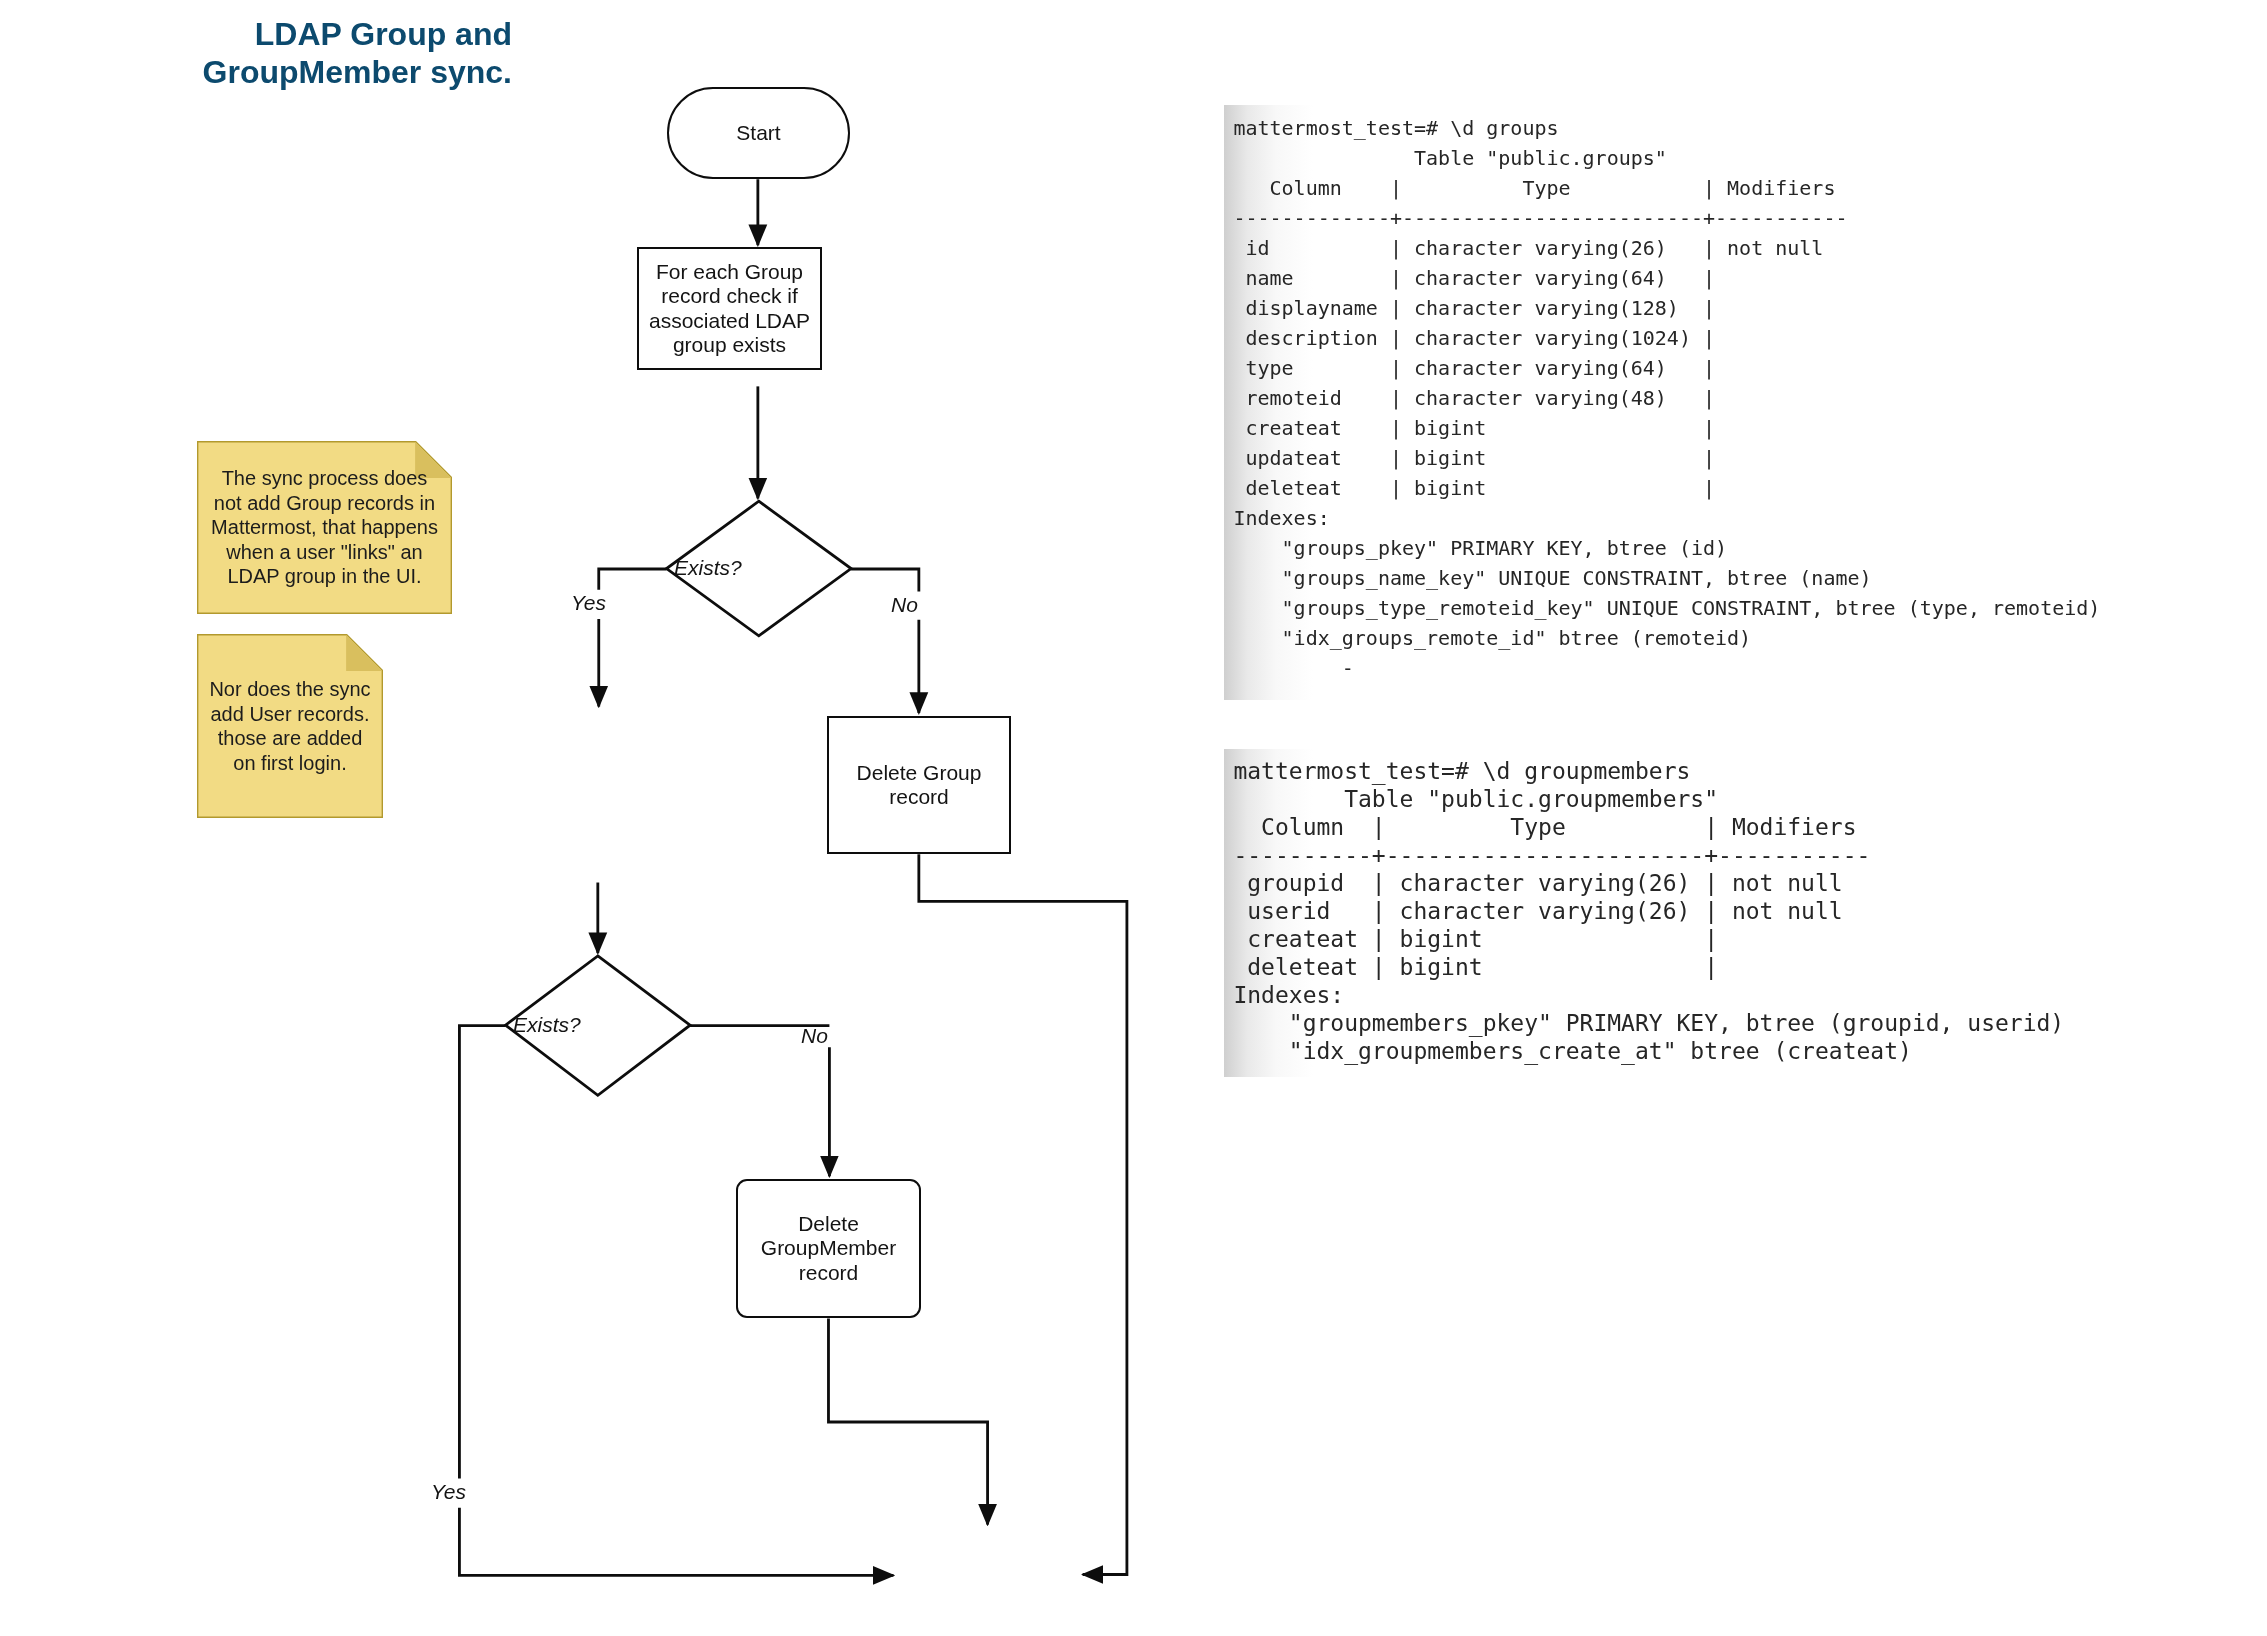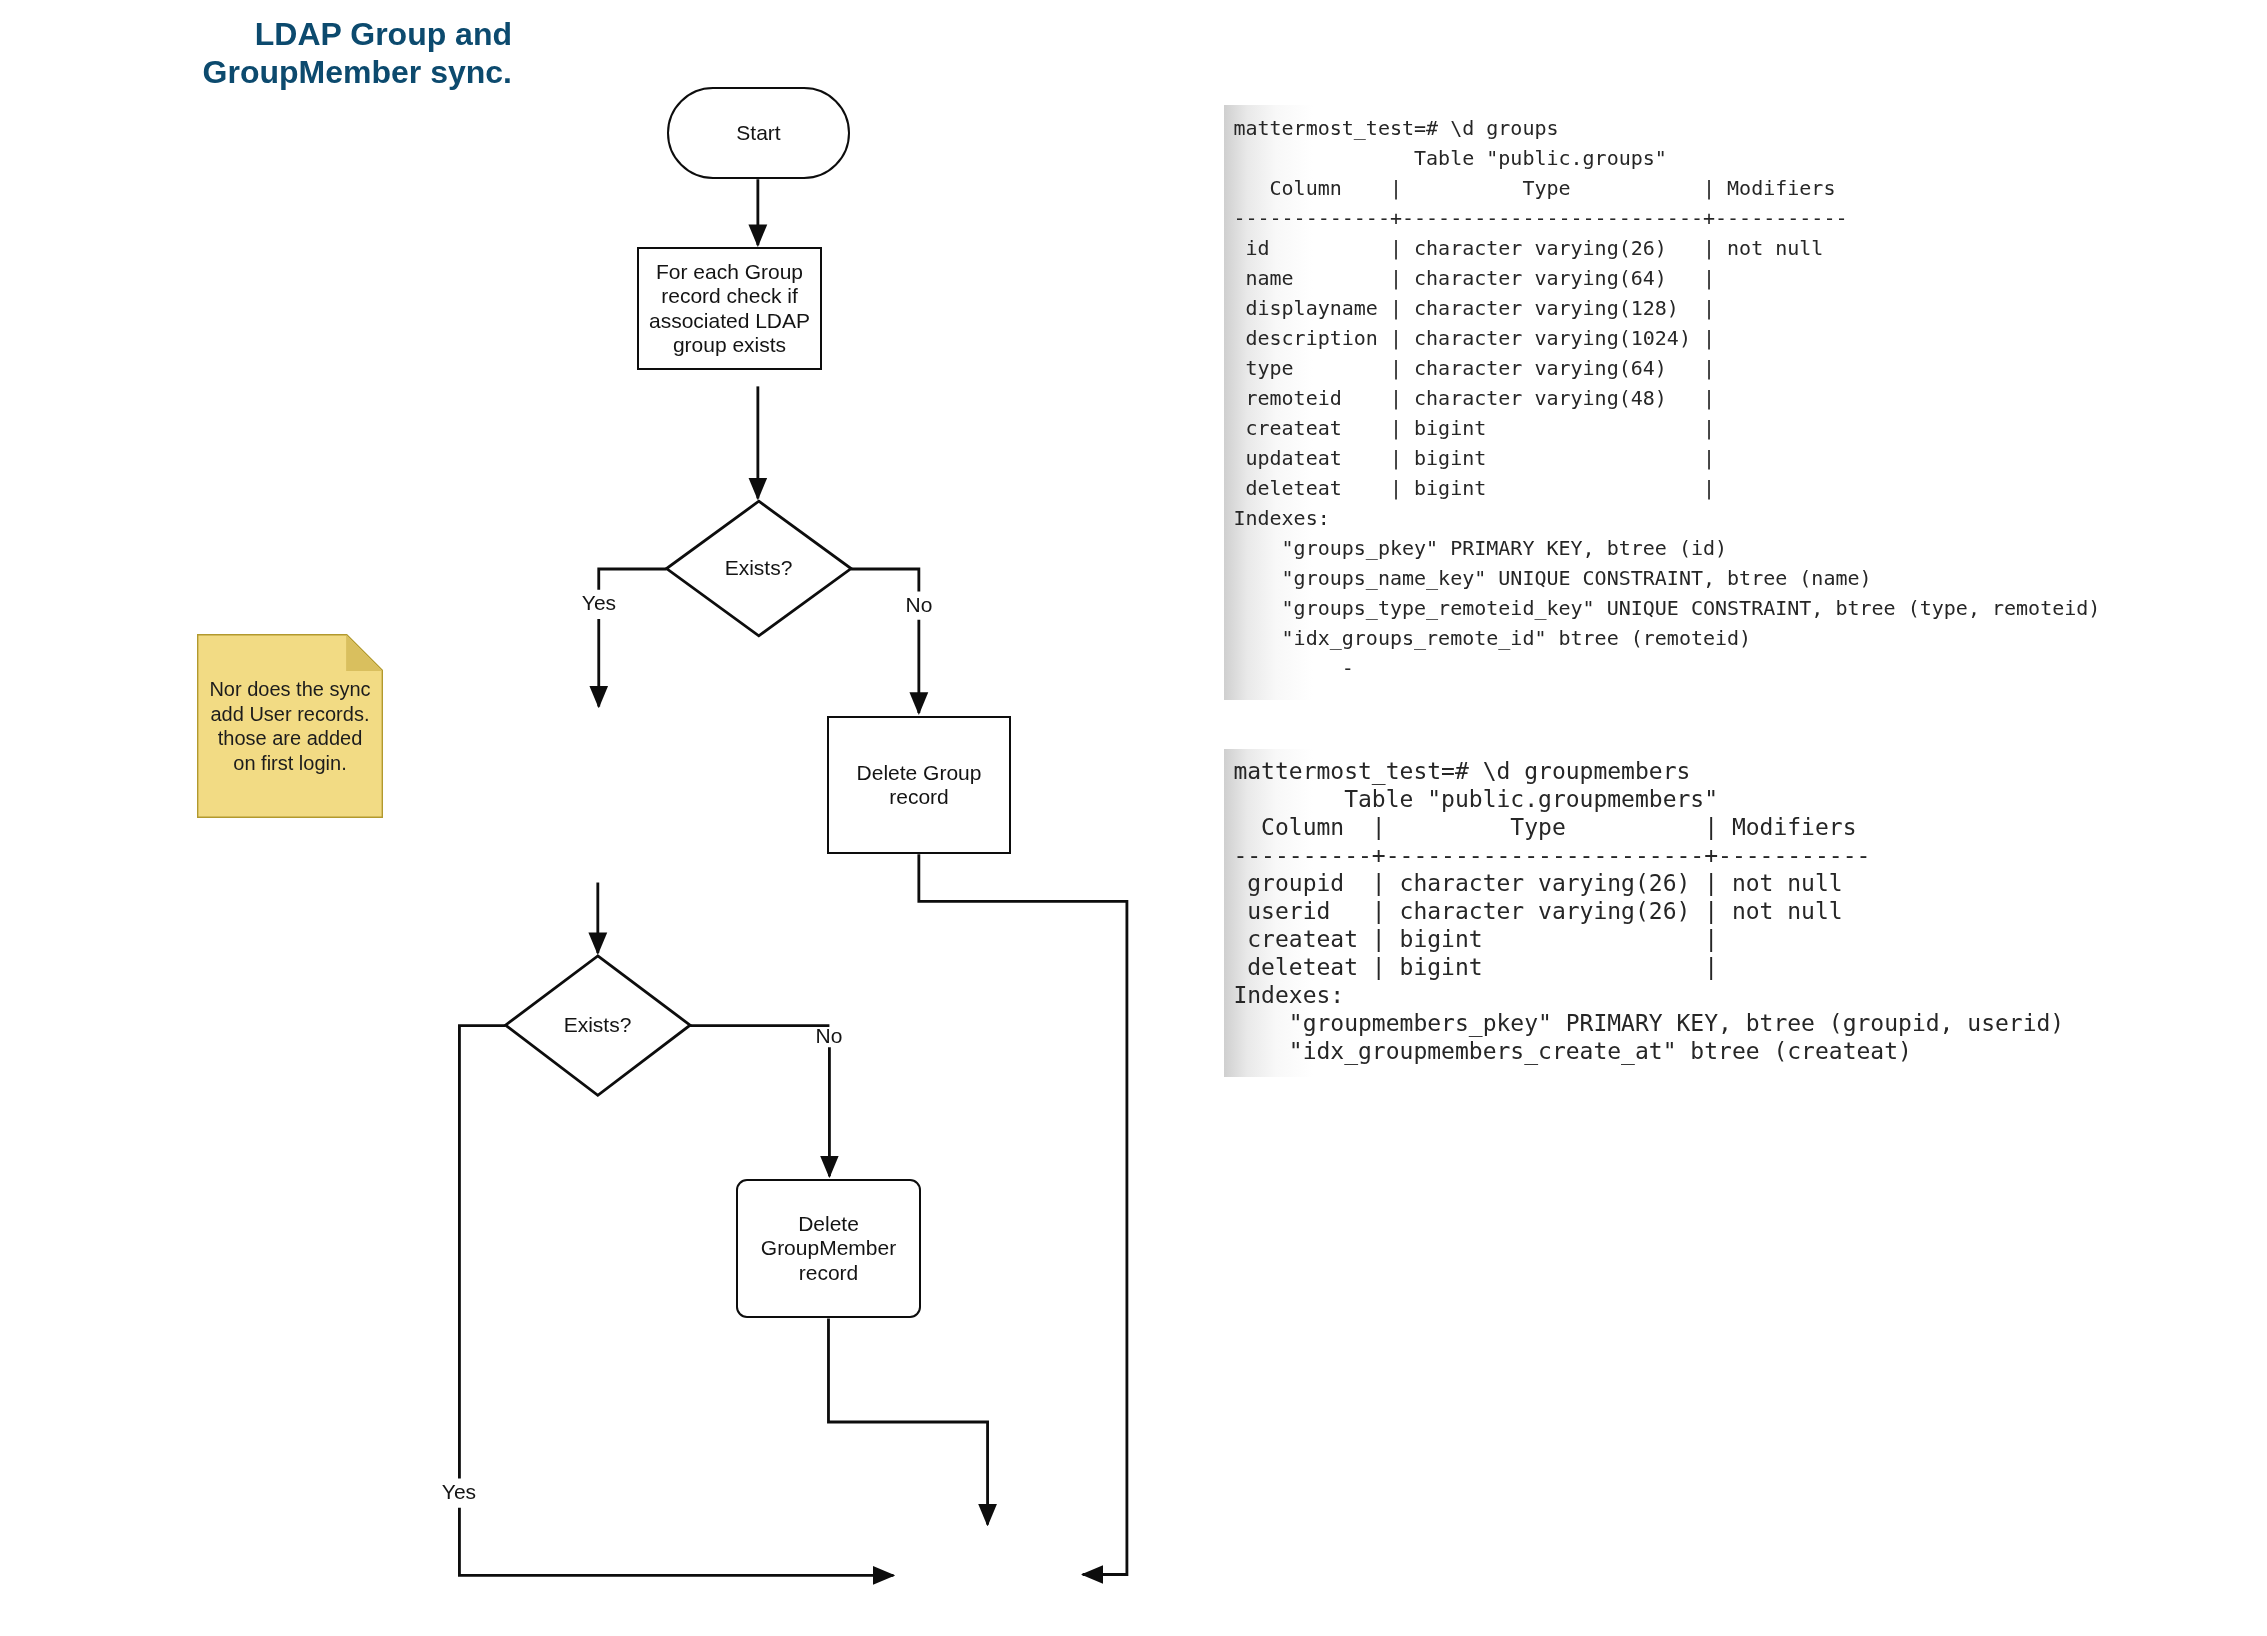--- a/index.html
+++ b/index.html
@@ -39,21 +39,21 @@
     color: #141414;
   }
   .pill-start { left: 667px; top: 87px;  width: 183px; height: 92px;  border-radius: 46px; }
   .pill-end   { left: 896px; top: 1527px; width: 184px; height: 94px; border-radius: 47px; }
   .box-check-group        { left: 637px; top: 247px;  width: 185px; height: 123px; }
   .box-check-groupmember  { left: 450px; top: 709px;  width: 297px; height: 173px; }
   .box-delete-group       { left: 827px; top: 716px;  width: 184px; height: 138px; }
   .box-delete-groupmember { left: 736px; top: 1179px; width: 185px; height: 139px; border-radius: 11px; }
 
   .flow-label {
-    font-size: 21px; line-height: 24.5px; text-align: center; color: #141414;
+    font-size: 21px; line-height: 24.5px; text-align: left; color: #141414; font-style: italic;
   }
   .lbl-exists1 { left: 674px; top: 556px;  width: 169px; }
   .lbl-exists2 { left: 513px; top: 1013px; width: 169px; }
   .lbl-yes1 { left: 571px; top: 591px;  width: 56px; }
   .lbl-no1  { left: 891px; top: 593px;  width: 56px; }
   .lbl-yes2 { left: 431px; top: 1480px; width: 56px; }
   .lbl-no2  { left: 801px; top: 1024px; width: 56px; }
 
   .note { }
   .note-bg {
@@ -142,20 +142,31 @@
 
   <div class="abs flow-label lbl-exists2">Exists?</div>
   <div class="abs flow-label lbl-yes2">Yes</div>
   <div class="abs flow-label lbl-no2">No</div>
 
   <div class="abs node box-delete-groupmember">Delete
 GroupMember
 record</div>
 
 
+  <div class="abs note note-1">
+    <div class="note-bg">
+      <div class="note-bg-inner"></div>
+    </div>
+    <div class="note-fold"></div>
+    <div class="note-text">The sync process does
+not add Group records in
+Mattermost, that happens
+when a user "links" an
+LDAP group in the UI.</div>
+  </div>
 
   <div class="abs note note-2">
     <div class="note-bg">
       <div class="note-bg-inner"></div>
     </div>
     <div class="note-fold"></div>
     <div class="note-text">Nor does the sync
 add User records.
 those are added
 on first login.</div>

